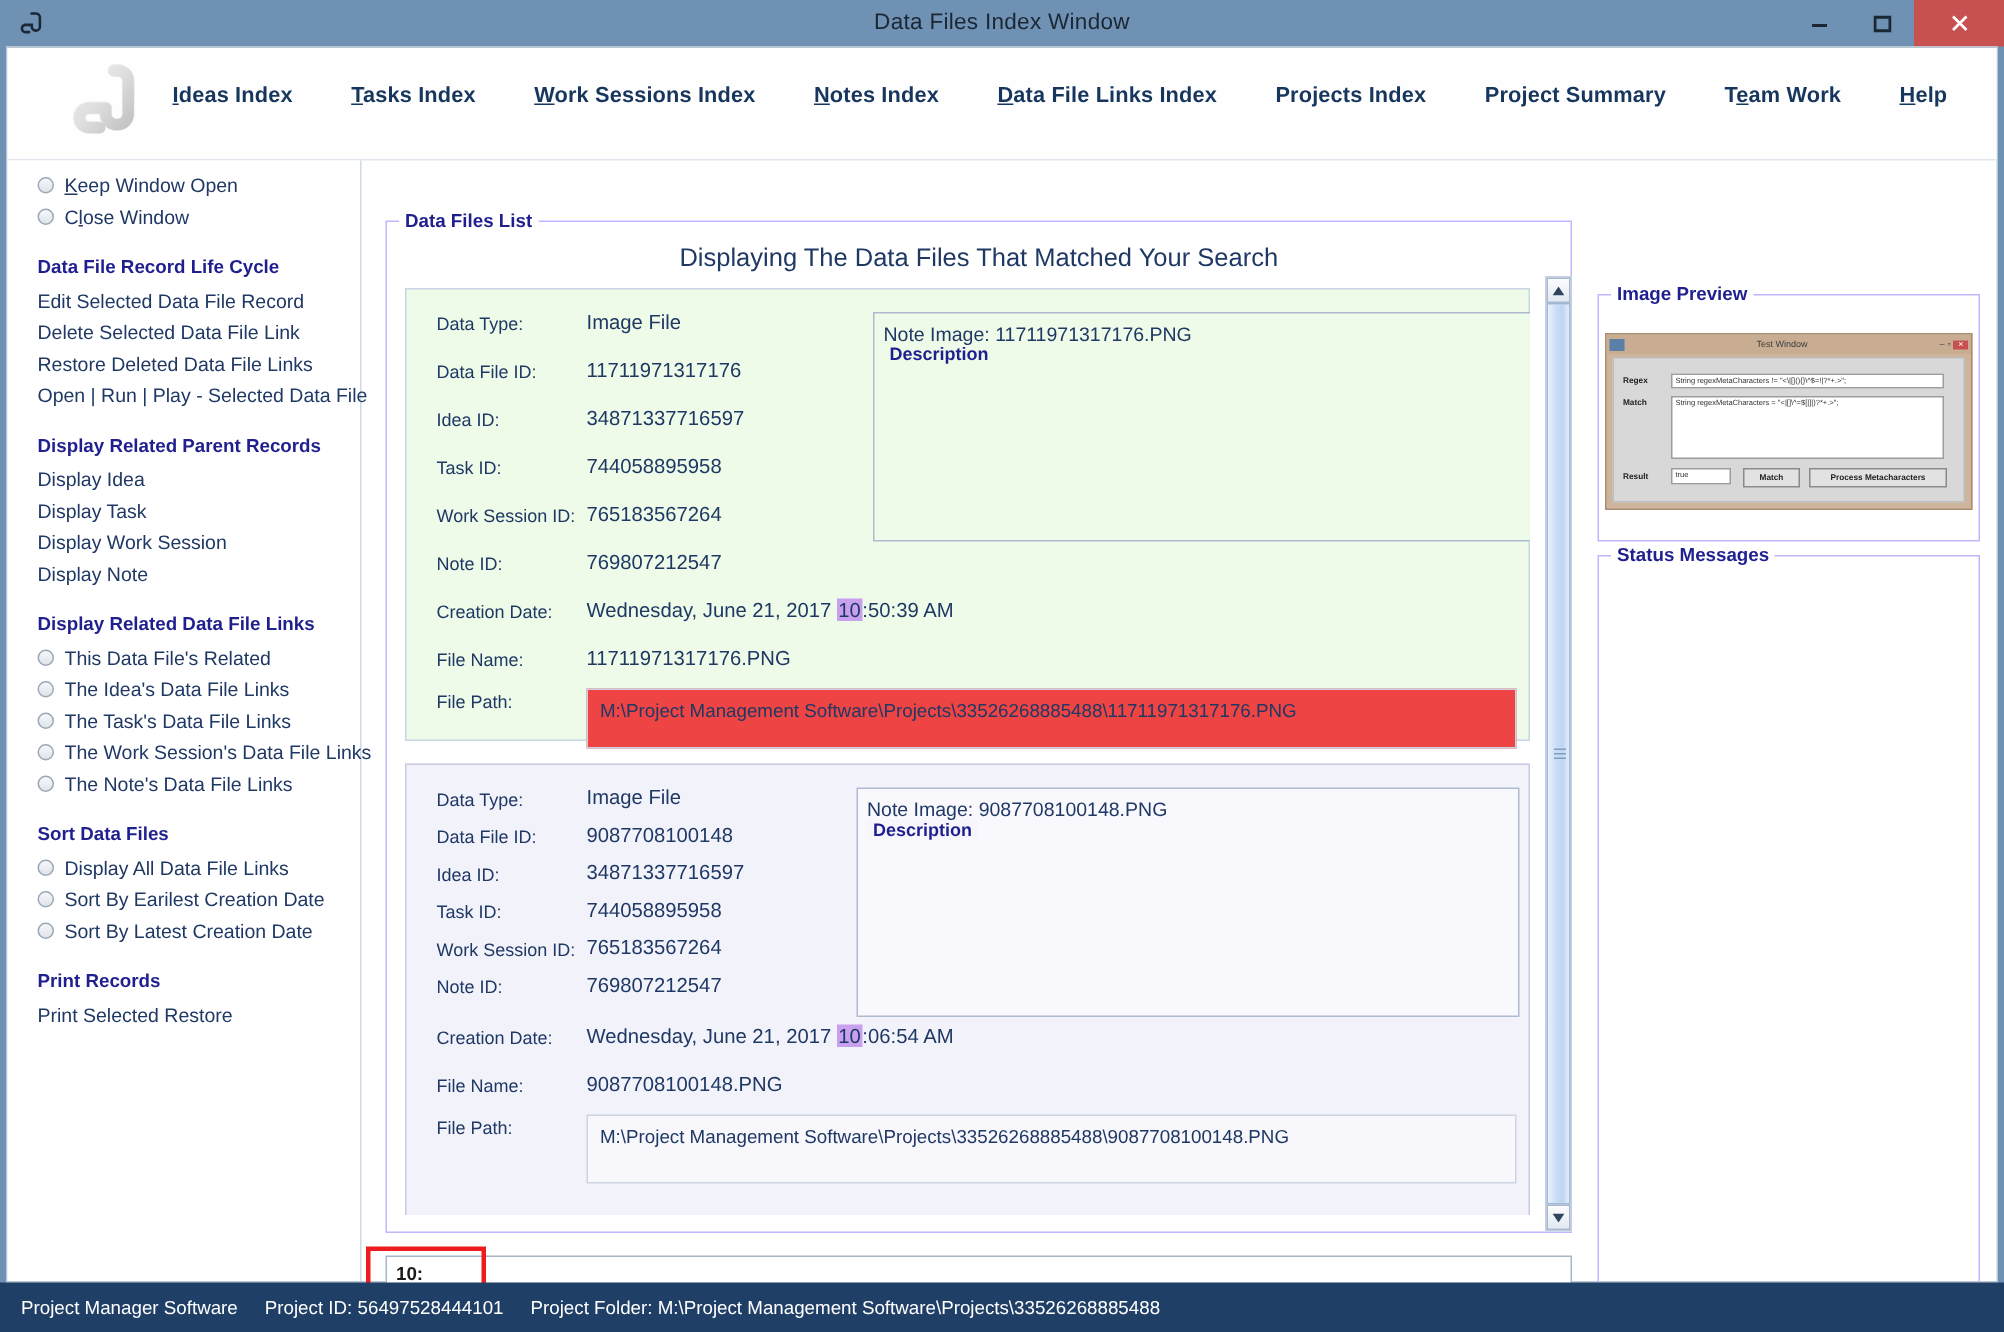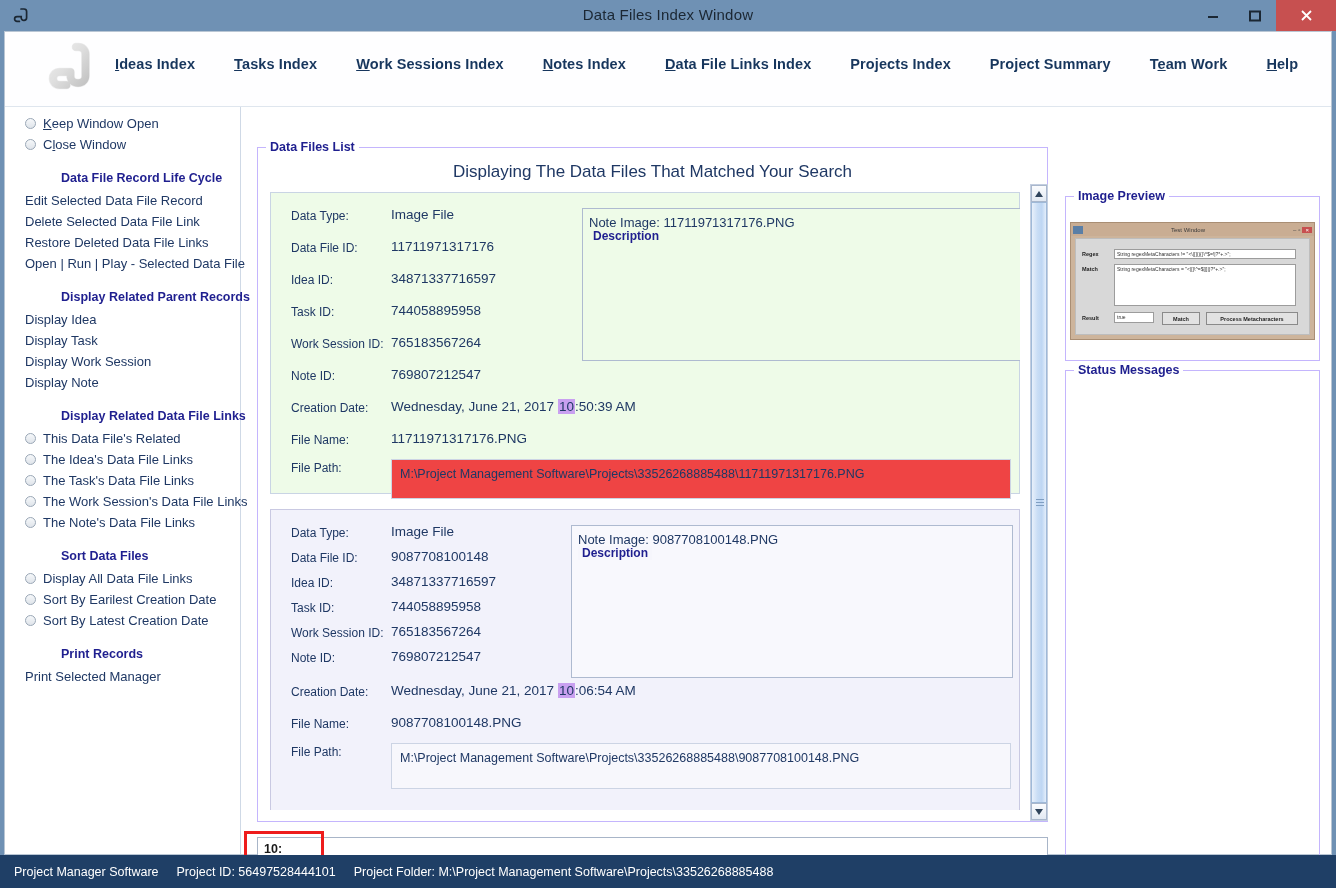--- a/index.html
+++ b/index.html
@@ -47,21 +47,21 @@
   .side-inner{position:absolute;left:20px;top:6px;width:216px;}
   .radio-row{display:flex;align-items:center;height:21px;margin-bottom:0;cursor:default;}
   .radio{
     width:11px;height:11px;border-radius:50%;border:1px solid #9aa7b6;
     background:linear-gradient(180deg,#f6f8fa 0%,#dfe4ea 100%);
     margin-right:7px;flex:0 0 auto;box-sizing:border-box;
   }
   .side-link{font-size:13px;color:#1f3864;white-space:nowrap;cursor:default;line-height:21px;}
   .side-head{
     font-size:12.5px;font-weight:bold;color:#1f1f8f;white-space:nowrap;
-    margin-top:14px;margin-bottom:3px;line-height:18px;cursor:default;margin-left:36px;
+    margin-top:14px;margin-bottom:3px;line-height:18px;cursor:default;
   }
   .side-item{font-size:13px;color:#1f3864;white-space:nowrap;line-height:21px;cursor:default;}
   .ul{text-decoration:underline;}
 
   
   .gb{position:absolute;border:1px solid #c4b5fd;box-sizing:border-box;}
   .gb-legend{
     position:absolute;top:-8px;left:8px;background:#ffffff;padding:0 4px;
     font-size:12.5px;font-weight:bold;color:#1f1f8f;white-space:nowrap;
   }
@@ -277,21 +277,21 @@
         <div class="radio-row">
           <span class="radio"></span>
           <span class="side-item">Sort By Earilest Creation Date</span>
         </div>
         <div class="radio-row">
           <span class="radio"></span>
           <span class="side-item">Sort By Latest Creation Date</span>
         </div>
 
         <div class="side-head">Print Records</div>
-        <div class="side-item">Print Selected Manager</div>
+        <div class="side-item">Print Selected Restore</div>
       </div>
     </div>
 
     <div class="gb" id="datafiles-list">
       <span class="gb-legend">Data Files List</span>
       <div class="list-title">Displaying The Data Files That Matched Your Search</div>
 
       <div class="records-vp">
 
         <div class="record green">

